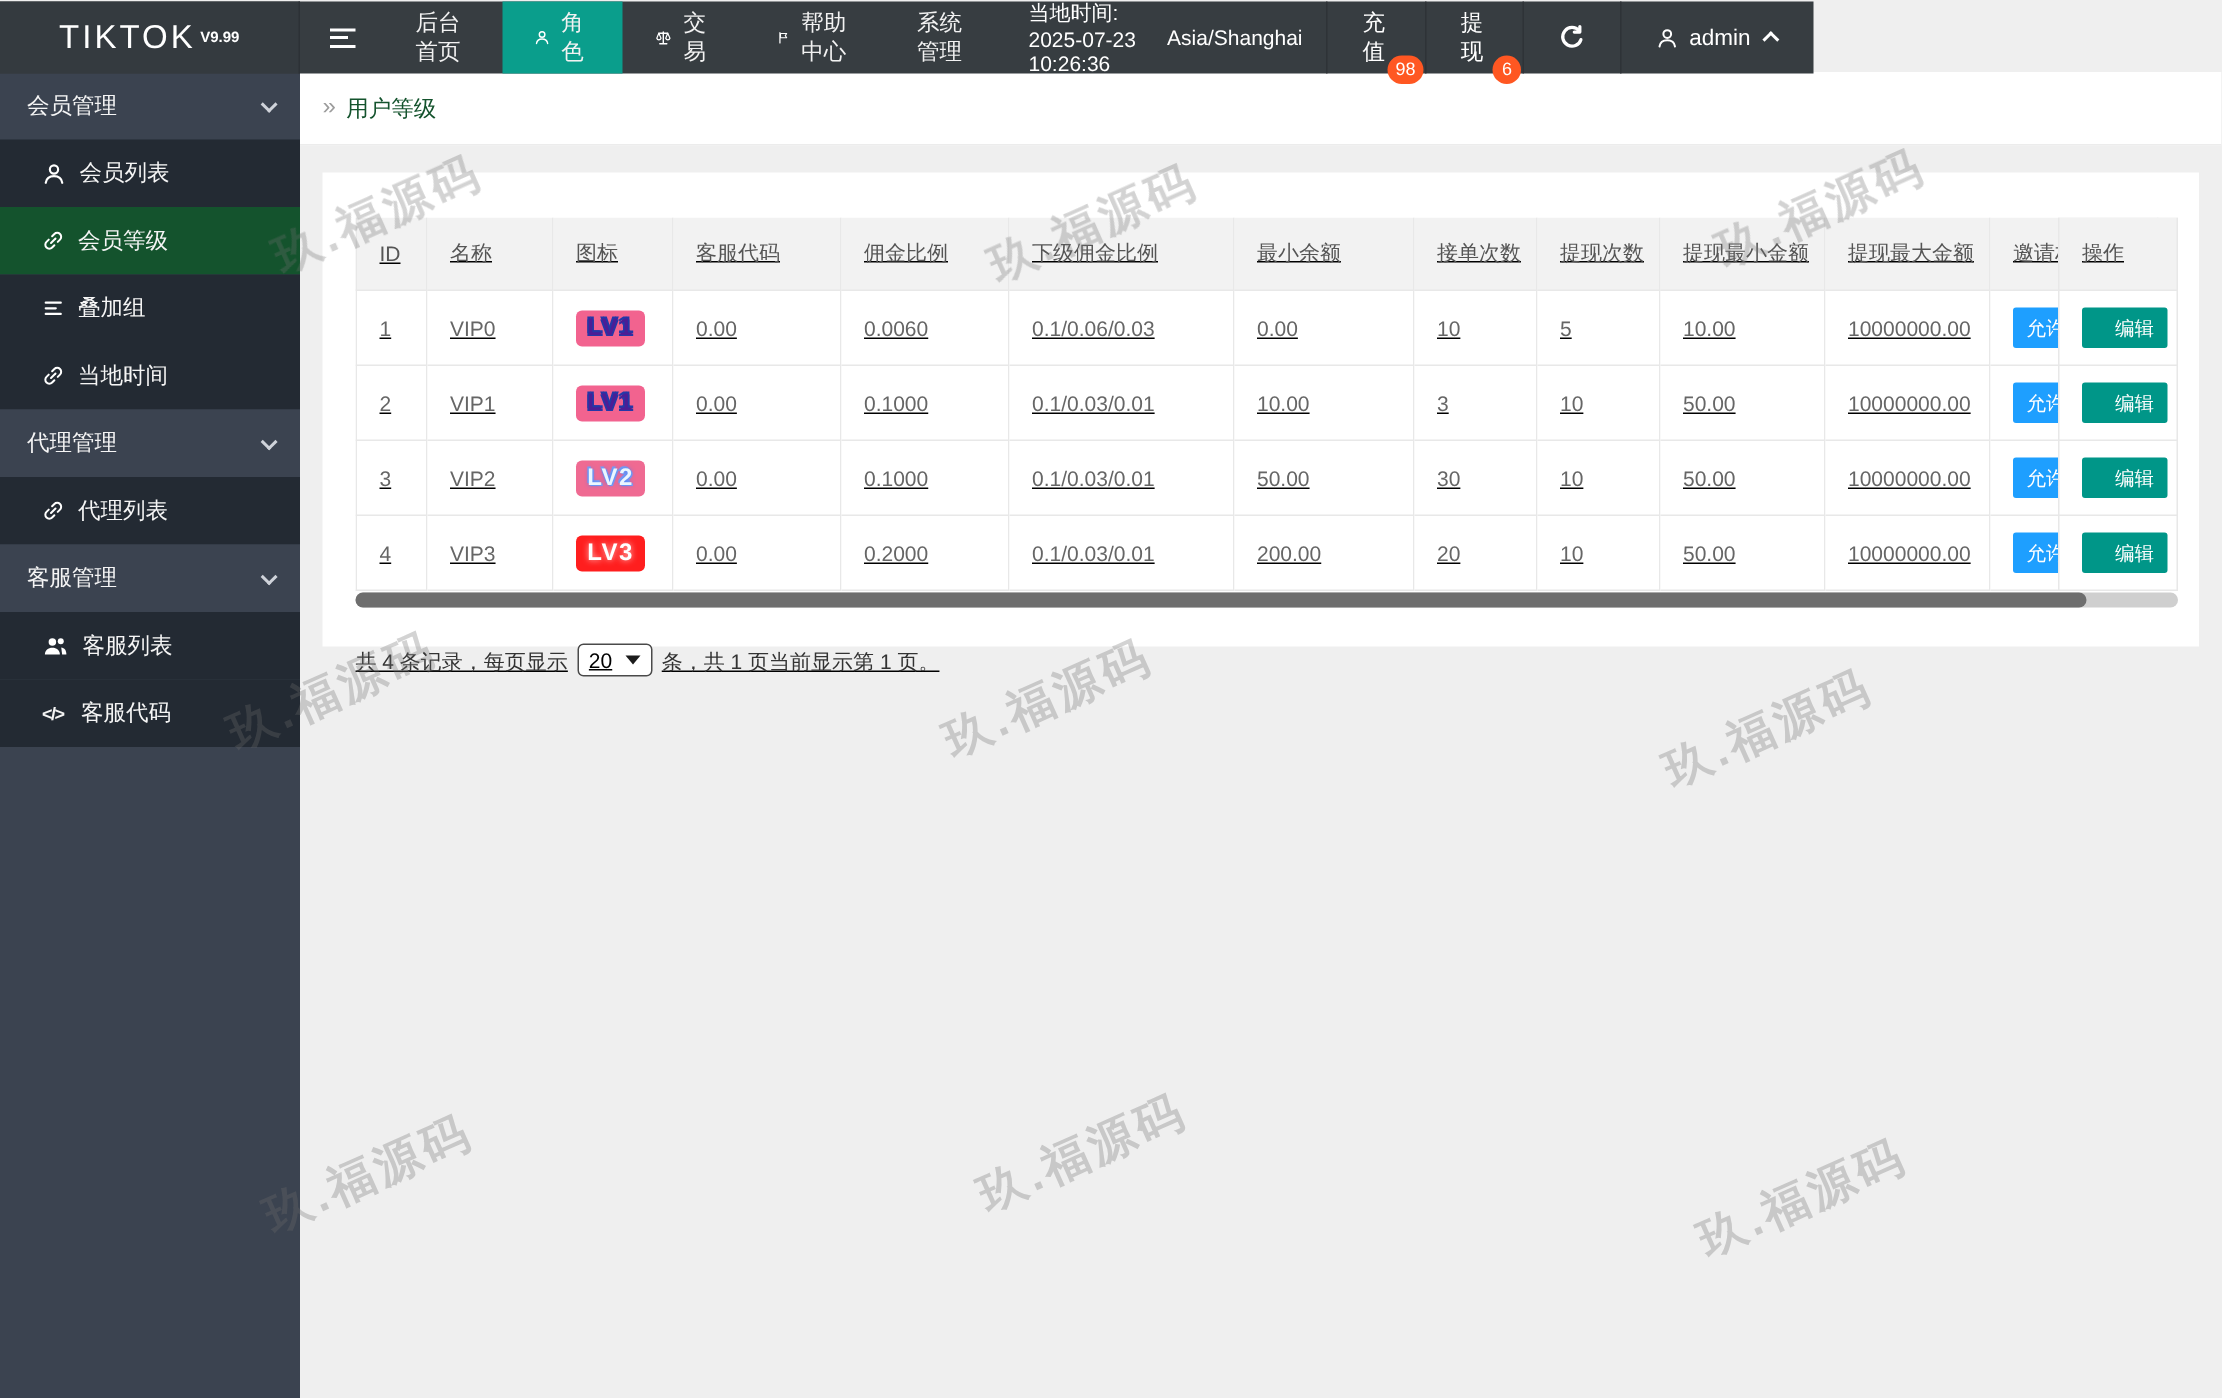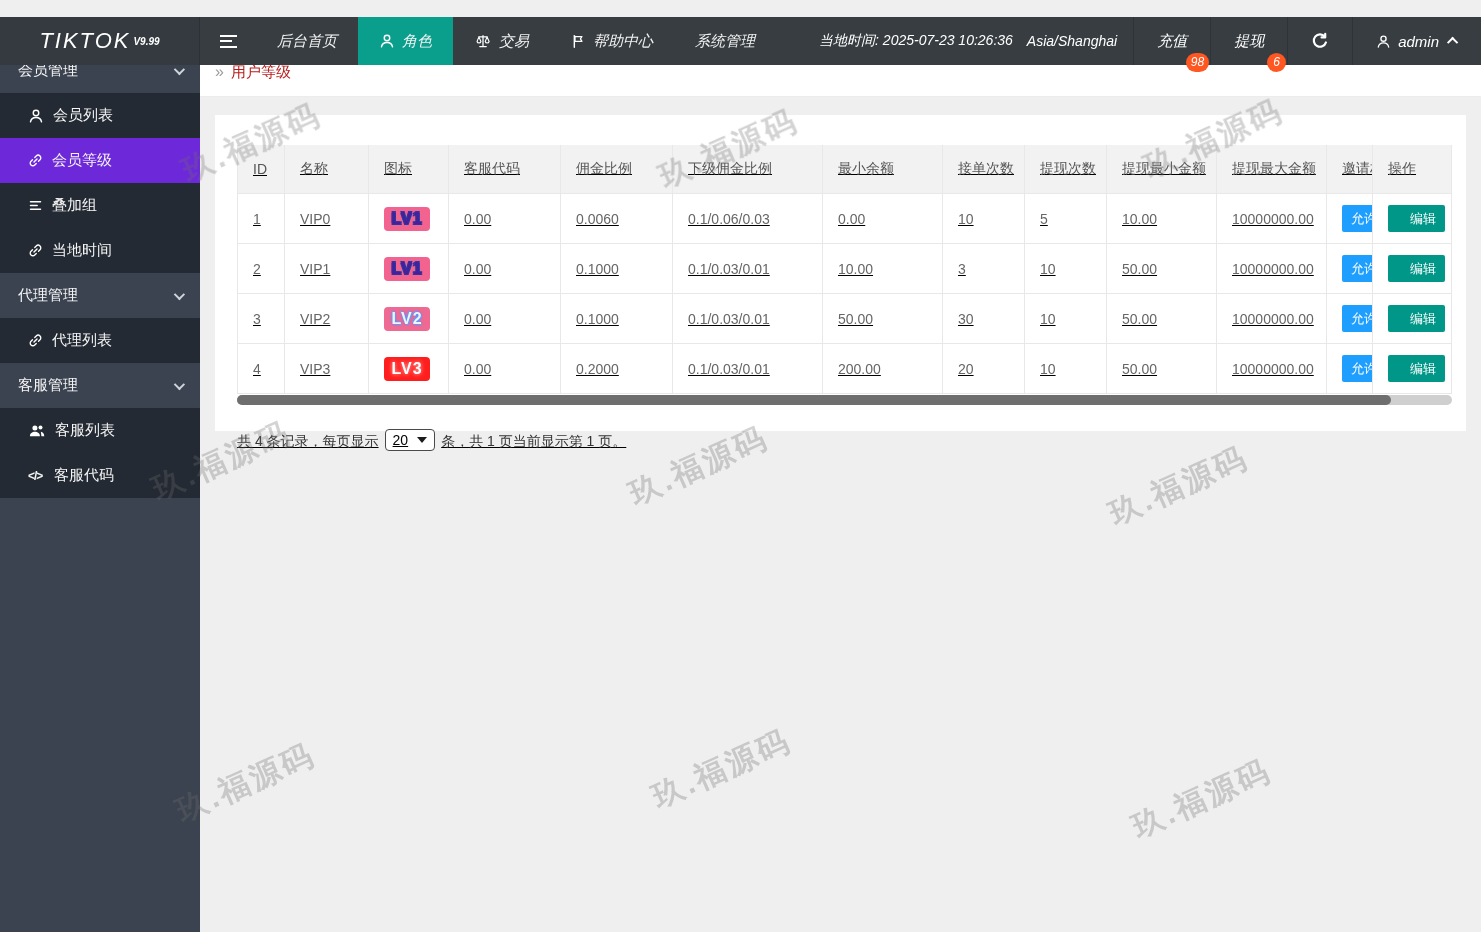--- a/index.html
+++ b/index.html
@@ -1,20 +1,20 @@
 <!DOCTYPE html>
 <html><head>
 <meta charset="utf-8">
 <style>
   * { margin:0; padding:0; box-sizing:border-box; }
   html,body { width:1481px; height:932px; overflow:hidden; }
   body { font-family:"Liberation Sans","DejaVu Sans",sans-serif; background:#efefef; position:relative; font-size:14px; }
 
   
-  .topbar { position:absolute; top:17px; left:0; width:1481px; height:48px; background:#373d41; display:flex; align-items:stretch; z-index:10;font-style:italic; }
+  .topbar { position:absolute; top:1px; left:0; width:1209px; height:48px; background:#373d41; display:flex; align-items:stretch; z-index:10; }
   .logo-area { width:200px; background:#343a3f; color:#fff; display:flex; align-items:center; justify-content:center; border-right:1px solid #2c3136; flex:none; }
   .logo-text { font-size:22px; letter-spacing:2px; font-weight:400; }
   .logo-ver { font-size:10px; vertical-align:super; margin-left:3px; font-weight:bold; }
   .hamburger { width:56px; display:flex; align-items:center; justify-content:center; cursor:pointer; flex:none; }
   .bars { width:17px; height:13px; position:relative; }
   .bars i { position:absolute; left:0; height:2px; width:100%; background:#fff; }
   .bars i:nth-child(1){top:0;} .bars i:nth-child(2){top:5.5px; width:72%;} .bars i:nth-child(3){top:11px;}
   .nav { display:flex; align-items:stretch; }
   .nav-item { display:flex; align-items:center; gap:7px; padding:0 21px; color:#f2f2f2; font-size:15px; cursor:pointer; }
   .nav-item.active { background:#0a9e8c; }
@@ -25,29 +25,29 @@
   .badge { position:absolute; top:4px; right:1px; background:#ff5722; color:#fff; font-size:12px; line-height:19px; height:19px; min-width:19px; padding:0 5px; border-radius:10px; text-align:center;margin-top:32px; }
   .tr-user { gap:7px; }
   .chev-up { width:8px; height:8px; border-left:2px solid #fff; border-top:2px solid #fff; transform:rotate(45deg) translateY(2px); margin-left:4px; }
 
   
   .sidebar { position:absolute; top:48px; left:0; width:200px; height:884px; background:#3b4350; z-index:5; }
   .side-row { height:45px; display:flex; align-items:center; color:#f5f5f5; font-size:15px; cursor:pointer; }
   .side-group { padding:0 18px; background:#3b4350; justify-content:space-between; }
   .chev-down { width:8px; height:8px; border-right:2px solid #cfd3da; border-bottom:2px solid #cfd3da; transform:rotate(45deg) translateY(-2px); }
   .side-link { padding-left:28px; gap:9px; background:#232a33; }
-  .side-link.active { background:#6d28d9; }
+  .side-link.active { background:#14532d; }
   .side-link svg { display:block; flex:none; }
   .code-glyph { font-size:12px; font-weight:bold; letter-spacing:-1px; width:17px; }
 
   
   .main { position:absolute; left:200px; top:48px; width:1281px; height:884px; background:#efefef; }
   .breadcrumb-bar { height:49px; background:#fff; border-bottom:1px solid #ececec; display:flex; align-items:center; padding-left:15px; gap:7px; }
   .bc-arrows { color:#9c9c9c; font-size:16px; }
-  .bc-title { color:#b91c1c; font-size:15px; }
+  .bc-title { color:#14532d; font-size:15px; }
 
   .card { position:absolute; left:15px; top:67px; width:1251px; height:316px; background:#fff; padding:30px 14px 0 22px;text-decoration:underline; }
 
   .table-wrap { width:1215px; overflow:hidden; position:relative; }
   table { width:1282px; table-layout:fixed; border-collapse:separate; border-spacing:0; }
   th { background:#f2f2f2; height:49px; font-weight:normal; color:#555; text-align:left; padding:0 15px; font-size:14px;
        border-right:1px solid #e8e8e8; border-bottom:1px solid #e8e8e8; white-space:nowrap; overflow:hidden; }
   td { background:#fff; height:50px; color:#666; font-size:14px; padding:0 15px;
        border-right:1px solid #e8e8e8; border-bottom:1px solid #e8e8e8; white-space:nowrap; overflow:hidden; }
   th:first-child, td:first-child { border-left:1px solid #e8e8e8; }

